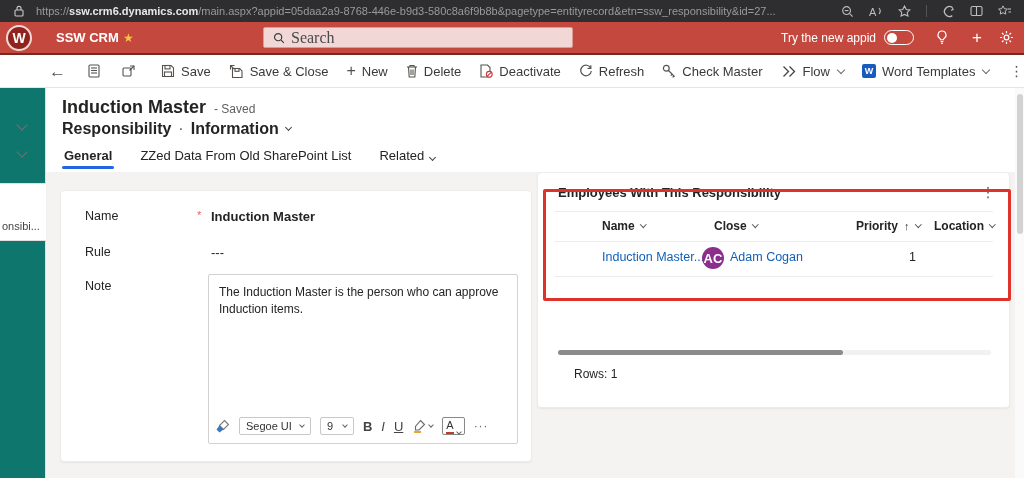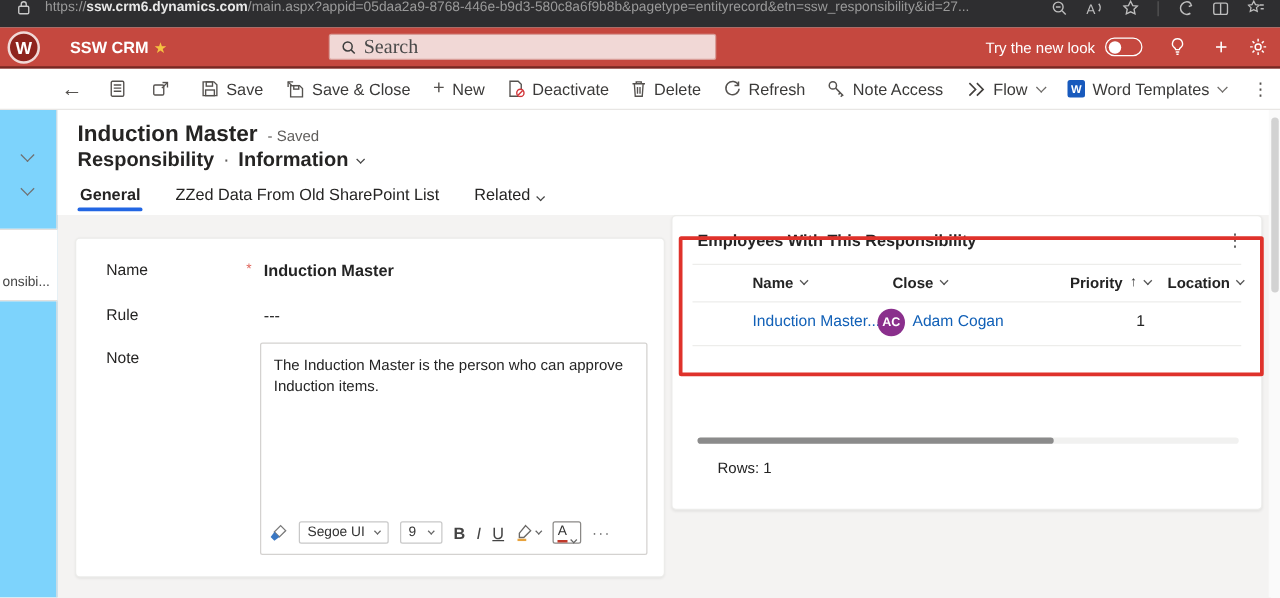--- a/index.html
+++ b/index.html
@@ -1,21 +1,21 @@
 <!DOCTYPE html>
 <html><head>
 <meta charset="utf-8">
 <style>
   * { margin:0; padding:0; box-sizing:border-box; }
   html,body { width:1024px; height:478px; overflow:hidden; }
   body { font-family:"Liberation Sans", sans-serif; background:#f4f3f2; position:relative; }
   .screen { position:absolute; inset:0; width:1024px; height:478px; overflow:hidden; }
 
   
-  .browser-bar { position:absolute; top:0; left:0; width:1024px; height:22px; background:#2e2e30; display:flex; align-items:flex-start; color:#c9c9c9; }
+  .browser-bar { position:absolute; top:0; left:0; width:1024px; height:22px; background:#2e2e30; display:flex; align-items:center; color:#c9c9c9; }
   .lock { margin-left:14px; display:flex; align-items:center; }
   .url { margin-left:12px; font-size:11px; white-space:nowrap; overflow:hidden; flex:1; }
   .url .dim { color:#9a9a9a; } .url .host { color:#e8e8e8; font-weight:bold; }
   .b-icons { display:flex; align-items:center; gap:15px; margin-right:12px; color:#bdbdbd; }
   .b-sep { width:1px; height:12px; background:#555; }
 
   
   .crm-bar { position:absolute; top:22px; left:0; width:1024px; height:33px; background:#c5483f; border-bottom:2px solid #772823; display:flex; align-items:center; color:#fff; }
   .logo { position:absolute; left:6px; top:3px; width:26px; height:26px; border-radius:50%; background:#8f241e; border:2px solid #f1d9d7; color:#fff; font-weight:bold; font-size:14px; display:flex; align-items:center; justify-content:center; }
   .app-name { position:absolute; left:56px; font-size:13px; font-weight:bold; }
@@ -39,21 +39,21 @@
   .cmd-ico-only { padding:0 11px; }
   .cmd .cv { color:#6d6a67; margin-left:2px; }
   .cmd-spacer { flex:1; }
   .cmd-divider { width:1px; height:20px; background:#e1dfdd; margin:0 4px; }
   .word-sq { width:14px; height:14px; background:#185abd; color:#fff; border-radius:2px; font-size:9px; font-weight:bold; display:flex; align-items:center; justify-content:center; }
 
   .cv { display:inline-block; width:6px; height:6px; border-right:1.4px solid currentColor; border-bottom:1.4px solid currentColor; transform:rotate(45deg); margin-top:-3px; }
 
   
   .main { position:absolute; top:88px; left:0; width:1024px; height:390px; background:#f4f3f2; }
-  .side-rail { position:absolute; left:0; top:0; width:46px; height:390px; background:#7dd3fc; border-right:1px solid #e2e0de; }
+  .side-rail { position:absolute; left:0; top:0; width:46px; height:390px; background:#0f766e; border-right:1px solid #e2e0de; }
   .rail-chev { position:absolute; left:18px; color:#707070; }
   .rail-flyout { position:absolute; left:0; top:95px; width:46px; height:58px; background:#fff; border-top:1px solid #e2e0de; border-bottom:1px solid #e2e0de; }
   .rail-flyout span { position:absolute; left:2px; bottom:8px; font-size:11px; color:#444; white-space:nowrap; }
 
   .header-zone { position:absolute; left:46px; top:0; width:978px; height:84px; background:#fff; }
   .title-row { position:absolute; left:16px; top:9px; display:flex; align-items:baseline; gap:8px; }
   .page-title { font-size:18px; font-weight:bold; color:#252423; }
   .save-status { font-size:12px; color:#605e5c; }
   .sub-row { position:absolute; left:16px; top:32px; display:flex; align-items:center; gap:7px; font-size:16px; font-weight:bold; color:#252423; }
   .sub-row .dot { color:#605e5c; font-weight:normal; }
@@ -92,21 +92,21 @@
   .sg-title { font-size:13px; font-weight:bold; color:#242424; }
   .sg-more { color:#555; font-size:14px; }
   .sg-div { position:absolute; left:16px; right:16px; height:1px; background:#ededeb; }
   .sg-head { position:absolute; left:0; right:0; top:38px; height:30px; font-size:12px; font-weight:bold; color:#242424; }
   .sg-head .hc { position:absolute; top:8px; display:flex; align-items:center; gap:6px; }
   .sg-head .cv { width:4.5px; height:4.5px; color:#555; }
   .sort-up { font-size:11px; color:#333; }
   .sg-row { position:absolute; left:0; right:0; top:68px; height:35px; font-size:12.5px; }
   .sg-row .rc { position:absolute; top:9px; }
   .lnk { color:#1160b7; }
-  .avatar { position:absolute; left:164px; top:6px; width:22px; height:22px; border-radius:50%; background:#8a2f8c; color:#fff; font-size:10px; font-weight:bold; display:flex; align-items:center; justify-content:center; }
+  .avatar { position:absolute; left:164px; top:6px; width:22px; height:22px; border-radius:50%; background:#8a2f8c; color:#fff; font-size:13px; font-weight:bold; display:flex; align-items:center; justify-content:center; }
   .sg-scroll-track { position:absolute; left:20px; top:177px; width:433px; height:5px; border-radius:3px; background:#f1f1f0; }
   .sg-scroll-thumb { position:absolute; left:0; top:0; width:285px; height:5px; border-radius:3px; background:#8b8b8b; }
   .sg-rows-count { position:absolute; left:36px; top:194px; font-size:12px; color:#242424; }
 
   .annotation { position:absolute; left:497px; top:17px; width:468px; height:112px; border:3px solid #df322b; border-radius:2px; pointer-events:none; z-index:5; }
 
   .page-scrollbar { position:absolute; right:0; top:88px; width:9px; height:390px; background:#fafafa; }
   .page-scrollbar .pthumb { position:absolute; left:1.5px; top:6px; width:6px; height:140px; border-radius:3px; background:#d2d2d2; }
 
   svg { display:block; }
@@ -173,21 +173,21 @@
     <div class="crm-search">
       <span class="mag">
           <svg width="12" height="12" viewBox="0 0 14 14">
             <circle cx="6" cy="6" r="4.2" fill="none" stroke="#3d3d3d" stroke-width="1.4"></circle>
             <line x1="9.2" y1="9.2" x2="12.6" y2="12.6" stroke="#3d3d3d" stroke-width="1.4"></line>
           </svg>
         </span>
       <input type="text" placeholder="Search" style="">
     </div>
     <span class="newlook">
-      <span>Try the new look</span>
+      <span>Try the new appid</span>
       <span class="toggle">
           <span class="knob"></span>
         </span>
     </span>
     <span class="bulb">
         <svg width="12" height="15" viewBox="0 0 12 15">
           <path d="M6 1a4 4 0 0 1 2.3 7.3c-.5.4-.8.9-.8 1.4H4.5c0-.5-.3-1-.8-1.4A4 4 0 0 1 6 1z" fill="none" stroke="#fff" stroke-width="1.1"></path>
           <line x1="4.6" y1="11.6" x2="7.4" y2="11.6" stroke="#fff" stroke-width="1.1"></line>
           <line x1="5.1" y1="13.4" x2="6.9" y2="13.4" stroke="#fff" stroke-width="1.1"></line>
         </svg>
@@ -245,56 +245,56 @@
             <path d="M1.5 1.5l3.5 3.5"></path>
           </g>
         </svg>
       <span>Save &amp; Close</span>
     </span>
     <span class="cmd">
       <span class="uic" style="font-size:16px; font-weight:300">+</span>
       <span>New</span>
     </span>
     <span class="cmd">
-      <svg width="14" height="14" viewBox="0 0 14 14">
-          <path d="M2 1h6.5L11 3.5V13H2z" fill="none" stroke="#55524f" stroke-width="1.1"></path>
-          <circle cx="10.3" cy="10.3" r="2.9" fill="#fff" stroke="#d13438" stroke-width="1.1"></circle>
-          <line x1="8.4" y1="12.2" x2="12.2" y2="8.4" stroke="#d13438" stroke-width="1.1"></line>
-        </svg>
-      <span>Deactivate</span>
-    </span>
-    <span class="cmd">
       <svg width="12" height="14" viewBox="0 0 12 14">
           <g stroke="#55524f" stroke-width="1.1" fill="none">
             <line x1="1" y1="3" x2="11" y2="3"></line>
             <path d="M4 3V1.5h4V3"></path>
             <path d="M2.5 3l.7 10h5.6l.7-10"></path>
             <line x1="5" y1="5.5" x2="5" y2="11"></line>
             <line x1="7" y1="5.5" x2="7" y2="11"></line>
           </g>
         </svg>
       <span>Delete</span>
     </span>
     <span class="cmd">
       <svg width="14" height="14" viewBox="0 0 14 14">
+          <path d="M2 1h6.5L11 3.5V13H2z" fill="none" stroke="#55524f" stroke-width="1.1"></path>
+          <circle cx="10.3" cy="10.3" r="2.9" fill="#fff" stroke="#d13438" stroke-width="1.1"></circle>
+          <line x1="8.4" y1="12.2" x2="12.2" y2="8.4" stroke="#d13438" stroke-width="1.1"></line>
+        </svg>
+      <span>Deactivate</span>
+    </span>
+    <span class="cmd">
+      <svg width="14" height="14" viewBox="0 0 14 14">
           <path d="M11.8 4.2A5.3 5.3 0 1 0 12.3 7" fill="none" stroke="#55524f" stroke-width="1.2"></path>
           <polyline points="11.8,1.2 11.8,4.4 8.6,4.4" fill="none" stroke="#55524f" stroke-width="1.2"></polyline>
         </svg>
       <span>Refresh</span>
     </span>
     <span class="cmd">
       <svg width="14" height="14" viewBox="0 0 14 14">
           <g stroke="#55524f" stroke-width="1.2" fill="none">
             <circle cx="4.3" cy="4.3" r="2.9"></circle>
             <line x1="6.5" y1="6.5" x2="12.6" y2="12.6"></line>
             <line x1="10.2" y1="10.2" x2="8.8" y2="11.6"></line>
             <line x1="12" y1="12" x2="10.6" y2="13.4"></line>
           </g>
         </svg>
-      <span>Note Access</span>
+      <span>Check Master</span>
     </span>
     <span class="cmd">
       <svg width="16" height="13" viewBox="0 0 16 13">
           <g stroke="#44413e" stroke-width="1.3" fill="none">
             <path d="M2.5 1.5l5 5-5 5"></path>
             <path d="M8.5 1.5l5 5-5 5"></path>
           </g>
         </svg>
       <span>Flow</span>
       <span class="cv"></span>

